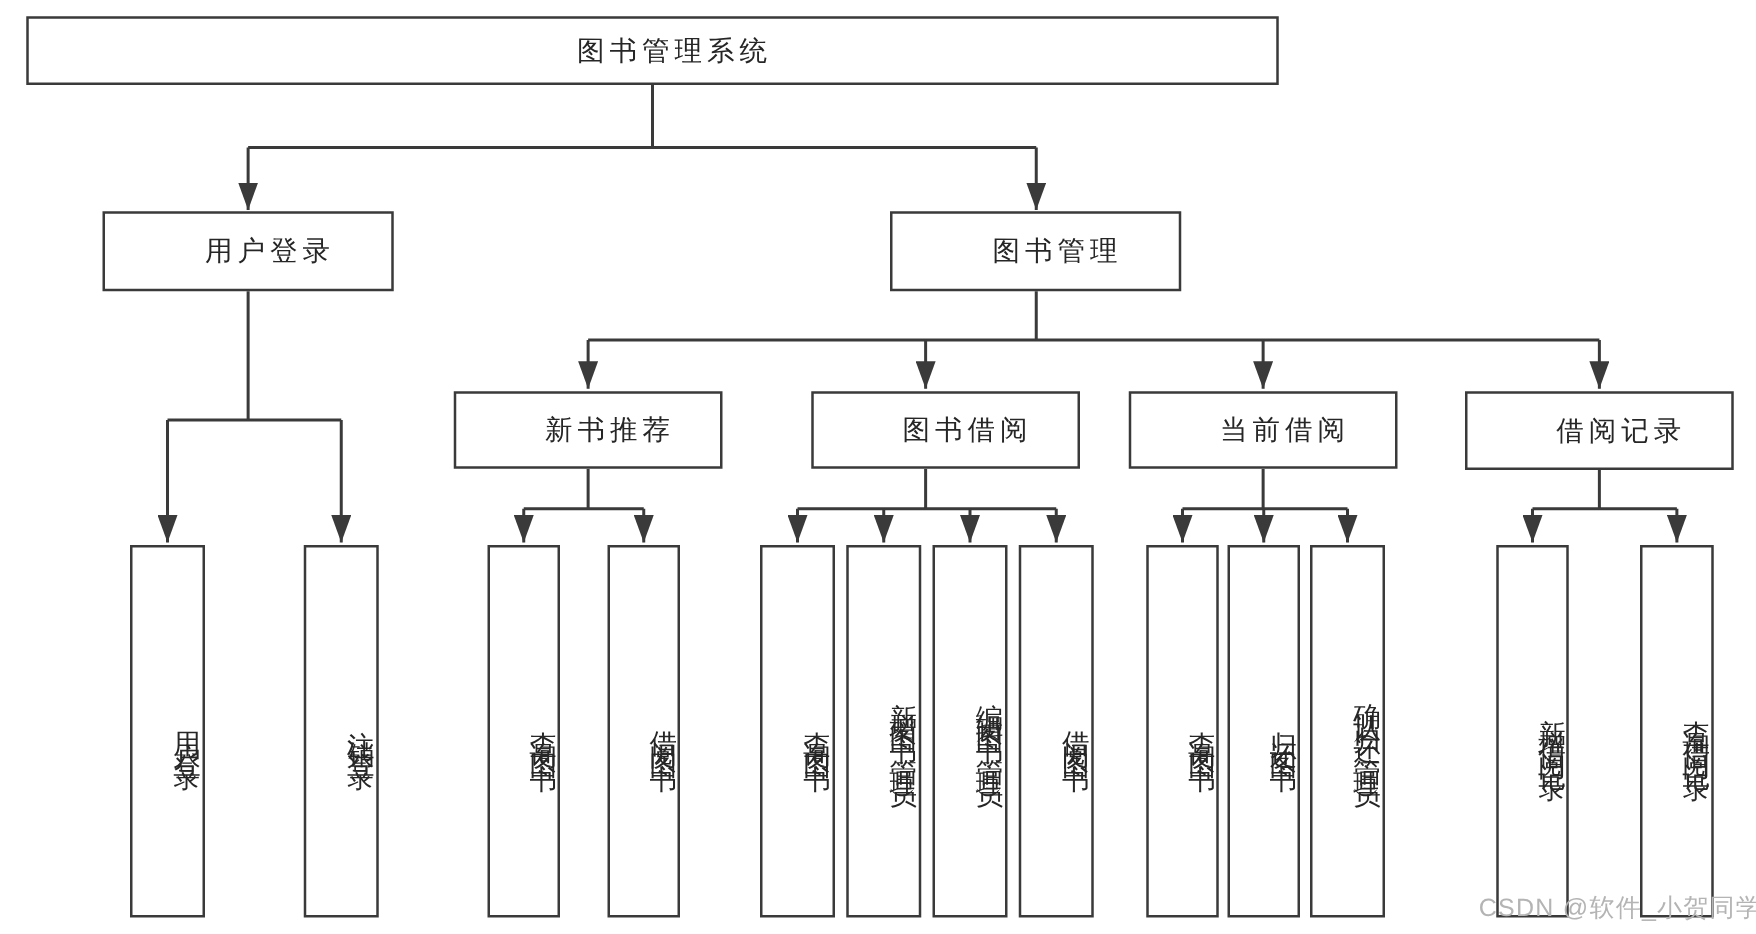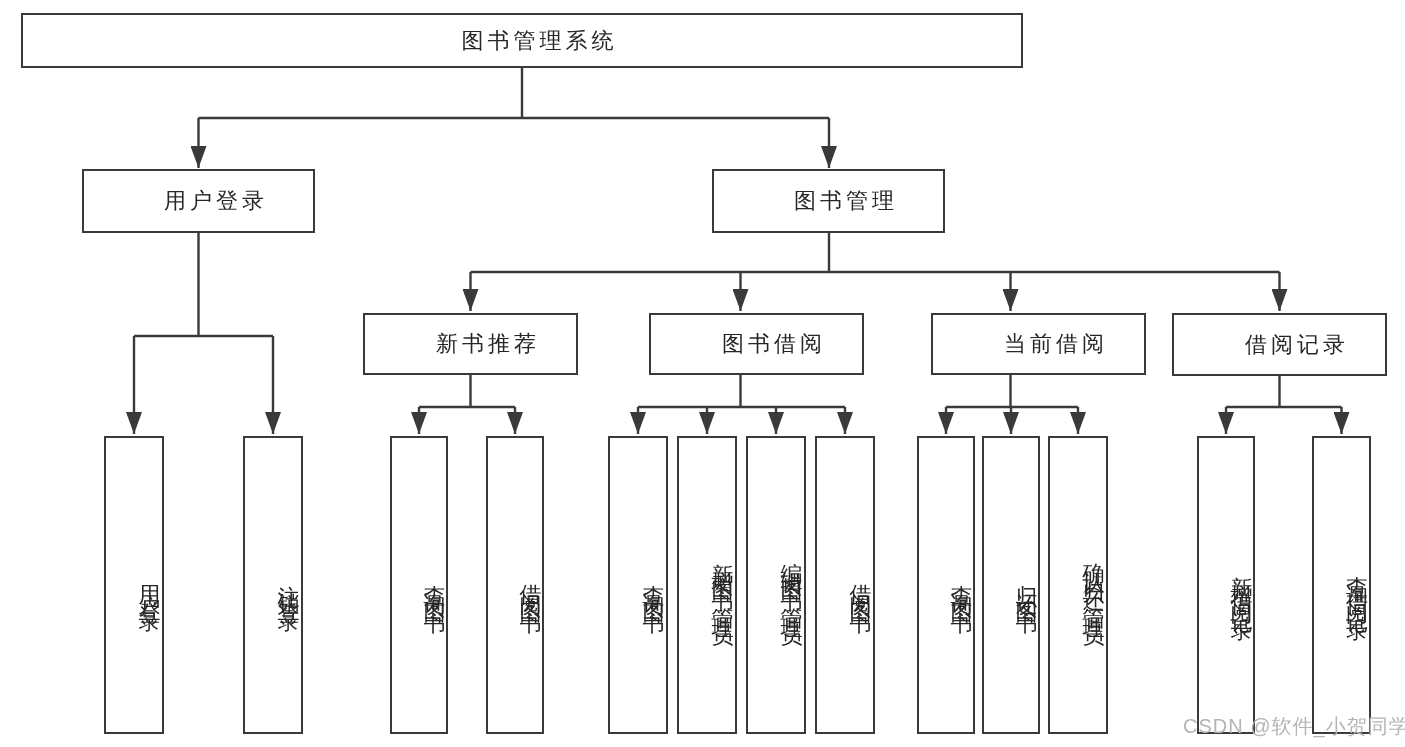--- a/index.html
+++ b/index.html
@@ -130,21 +130,21 @@
   <div class="node h" style="left:363px; top:313px; width:215px; height:62px;">
     <span>新书推荐</span>
   </div>
 
   <div class="node h" style="left:712px; top:169px; width:233px; height:64px;">
     <span>图书管理</span>
   </div>
   <div class="node h" style="left:633px; top:313px; width:215px; height:62px;margin-left:16px;">
     <span>图书借阅</span>
   </div>
-  <div class="node h" style="left:903px; top:313px; width:215px; height:62px;margin-left:28px;">
+  <div class="node h" style="left:903px; top:313px; width:215px; height:62px;">
     <span>当前借阅</span>
   </div>
   <div class="node h" style="left:1172px; top:313px; width:215px; height:63px;">
     <span>借阅记录</span>
   </div>
 
   <div class="node v" style="left:104px; top:436px; width:60px; height:298px;">
     <span>用户登录</span>
   </div>
   <div class="node v" style="left:243px; top:436px; width:60px; height:298px;">

